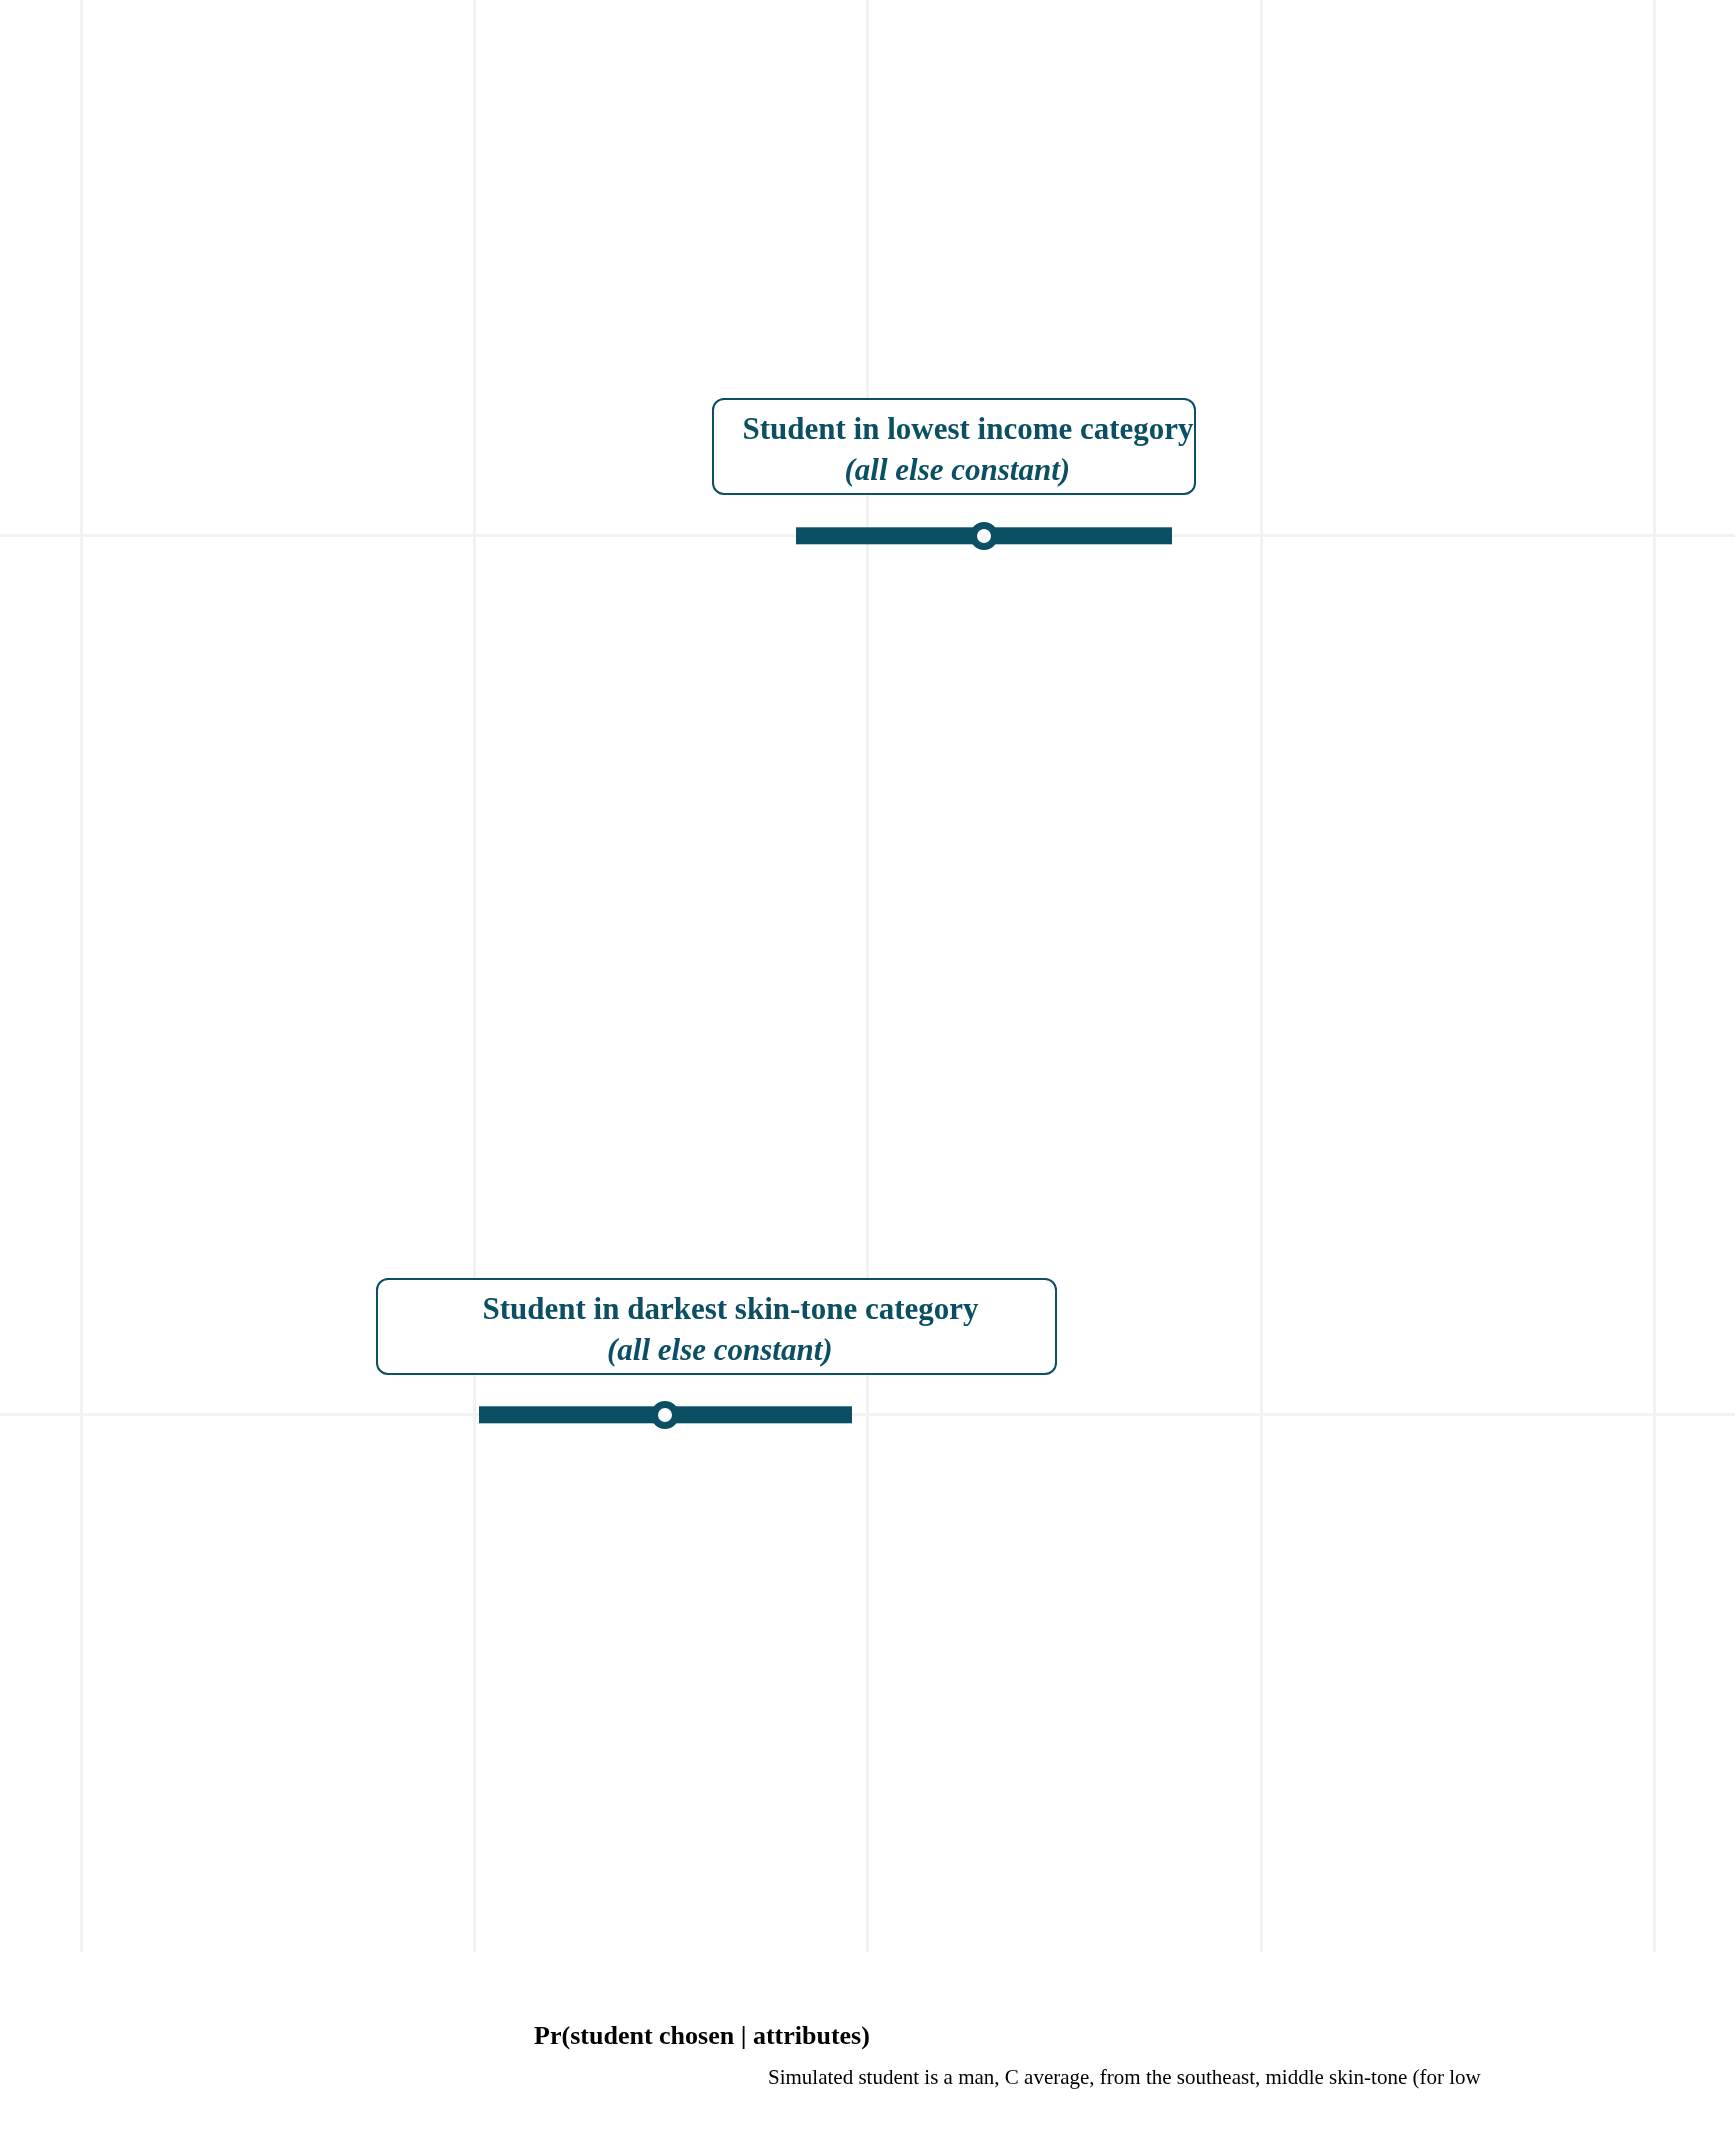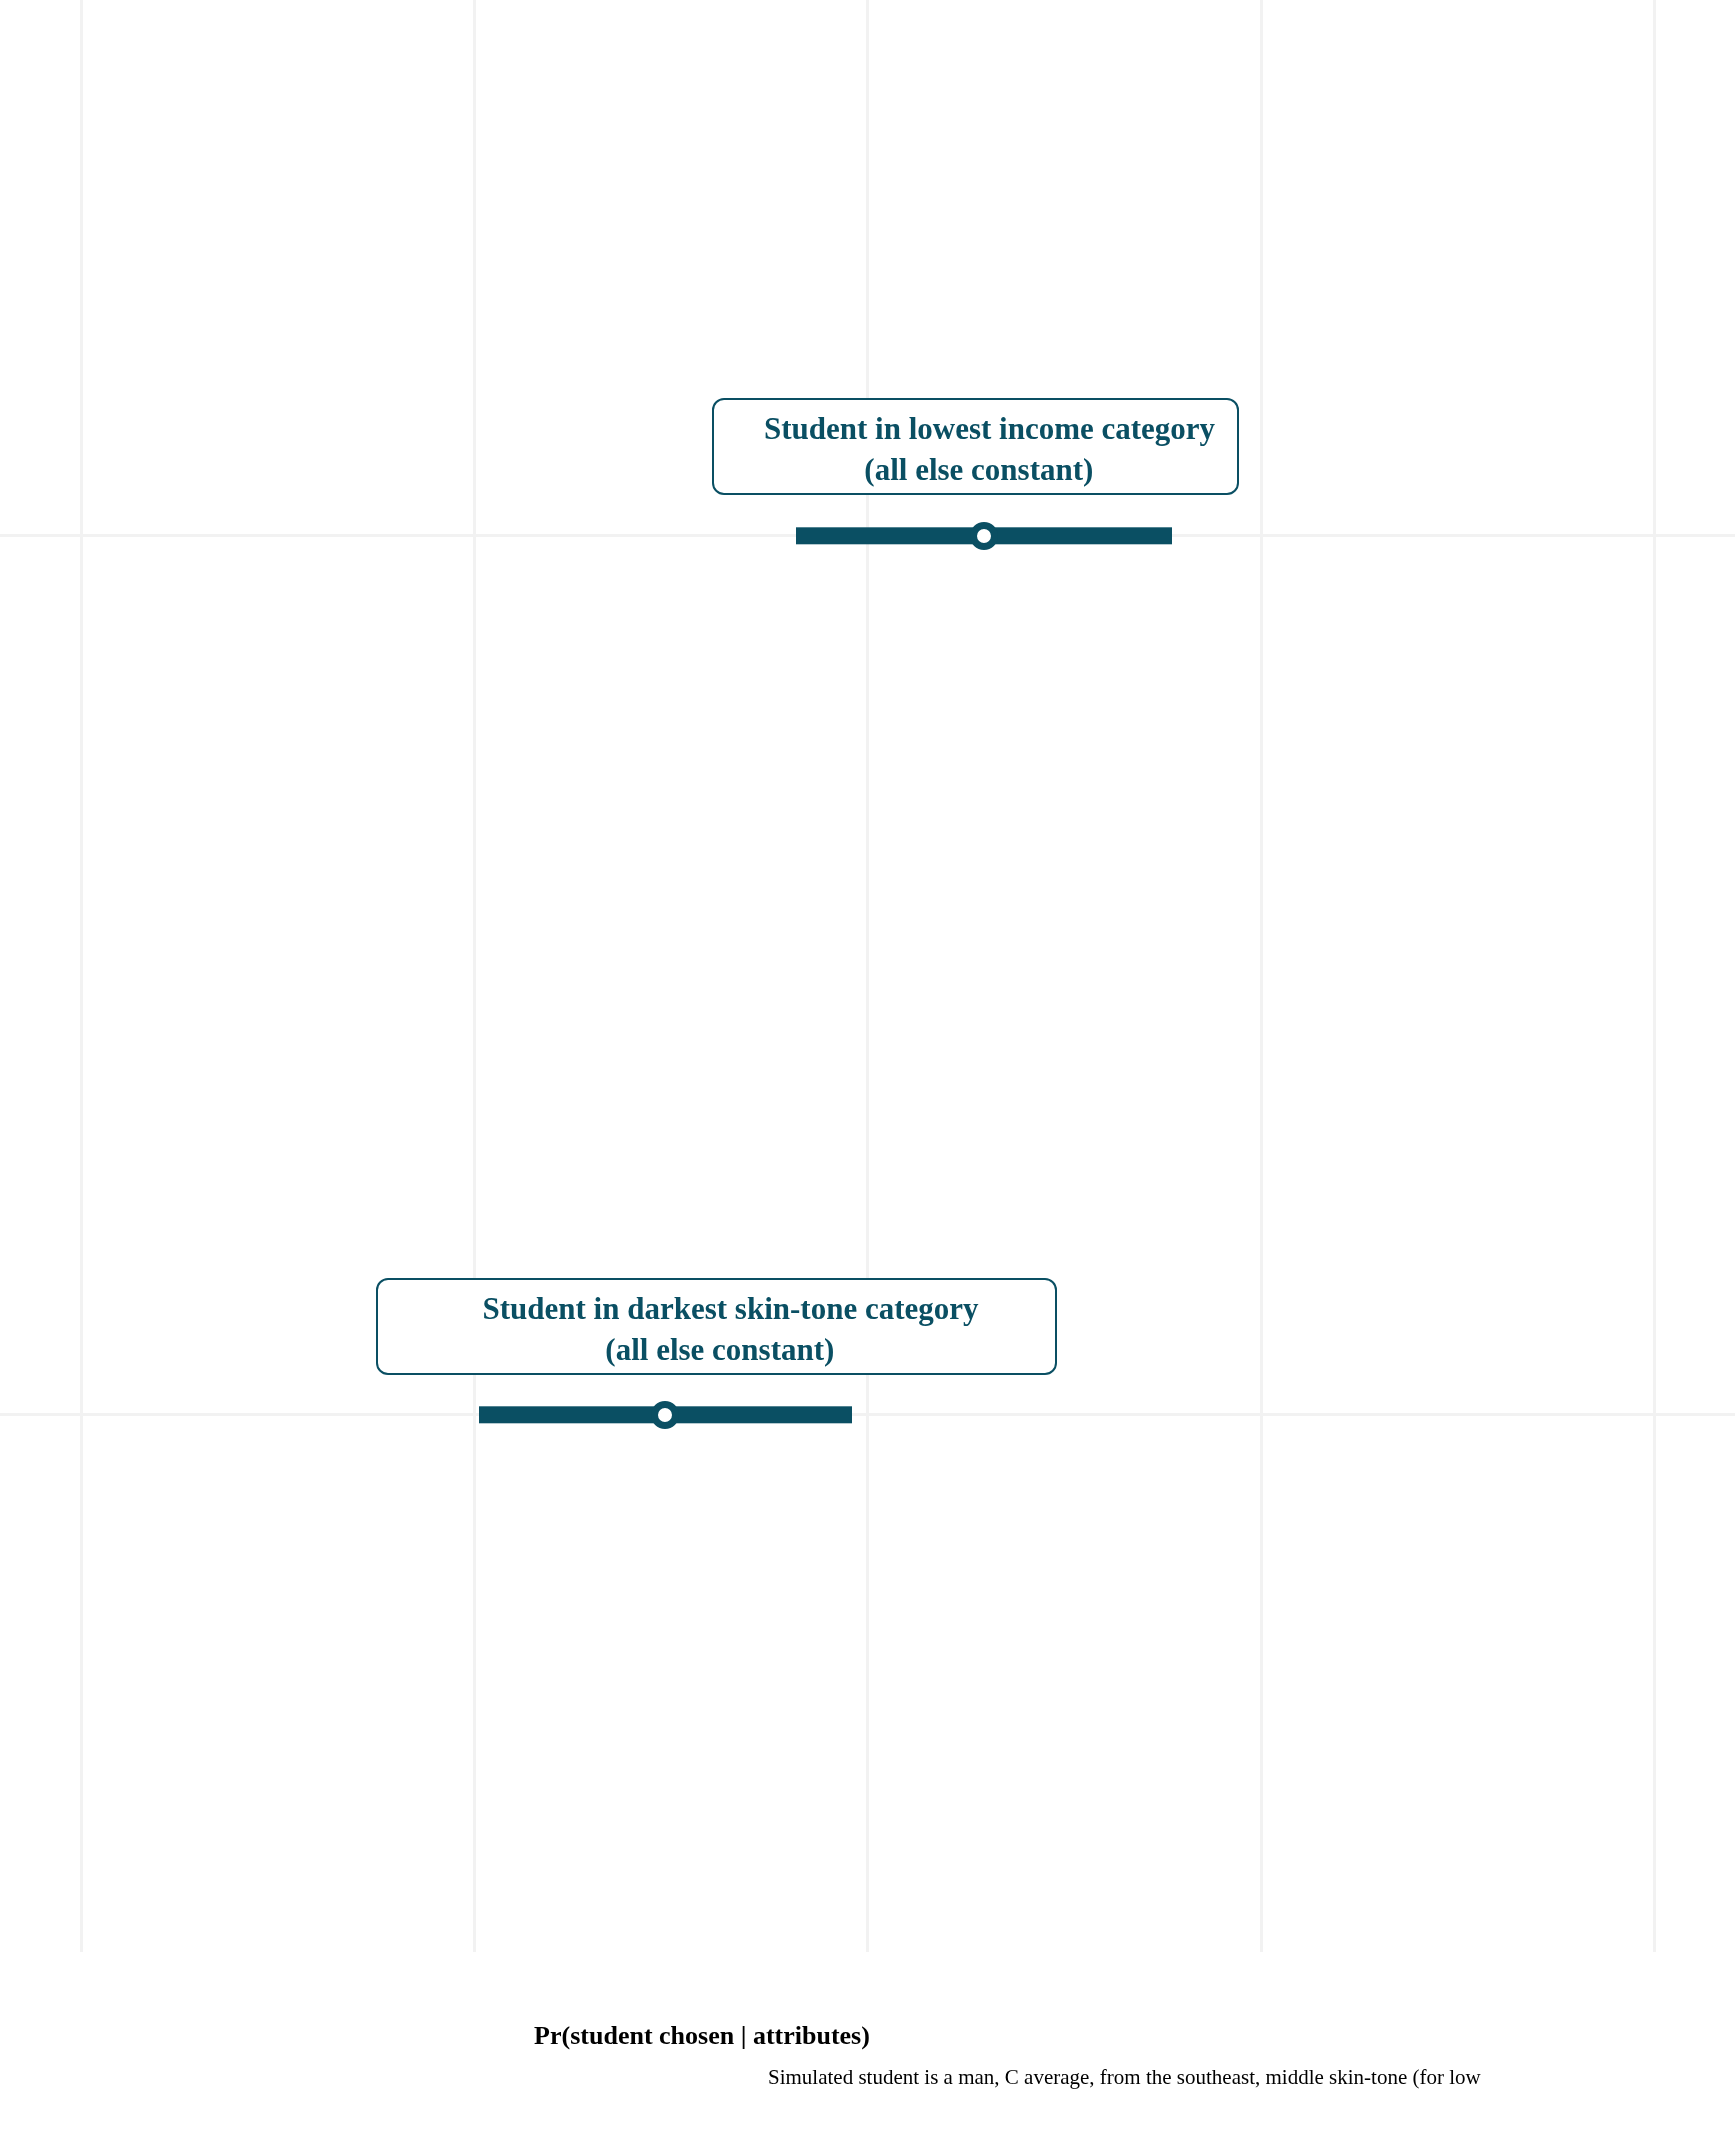--- a/index.html
+++ b/index.html
@@ -85,20 +85,21 @@
   .callout .line {
     display: block;
   }
   .callout .line1 {
     margin-left: 12px;
     margin-right: -16px;
   }
   .callout .line2 {
     margin-left: 0;
     margin-right: -6.7px;
+    font-style: italic;
   }
 
   
   #x-tick-labels {
     position: absolute;
     left: 0;
     top: 1966px;
     width: 1735px;
     height: 47px;
   }
@@ -143,21 +144,21 @@
 
     <div class="vgrid" style="left:80px;"></div>
     <div class="vgrid" style="left:473px;"></div>
     <div class="vgrid" style="left:866px;"></div>
     <div class="vgrid" style="left:1260px;"></div>
     <div class="vgrid" style="left:1653px;"></div>
 
     <div class="hgrid" style="top:534px;"></div>
     <div class="hgrid" style="top:1413px;"></div>
 
-    <div class="callout" style="left:712px; top:398px; width:527px; height:97px;">
+    <div class="callout" style="left:712px; top:398px; width:484px; height:97px;">
       <span class="line line1">Student in lowest income category</span>
       <span class="line line2">(all else constant)</span>
     </div>
 
     <div class="estimate-row" style="top:536px;">
       <div class="ci-bar" style="left:796px; width:376px;"></div>
       <div class="point-est" style="left:984px; top:0;"></div>
     </div>
 
     <div class="callout" style="left:376px; top:1278px; width:681px; height:97px;">

